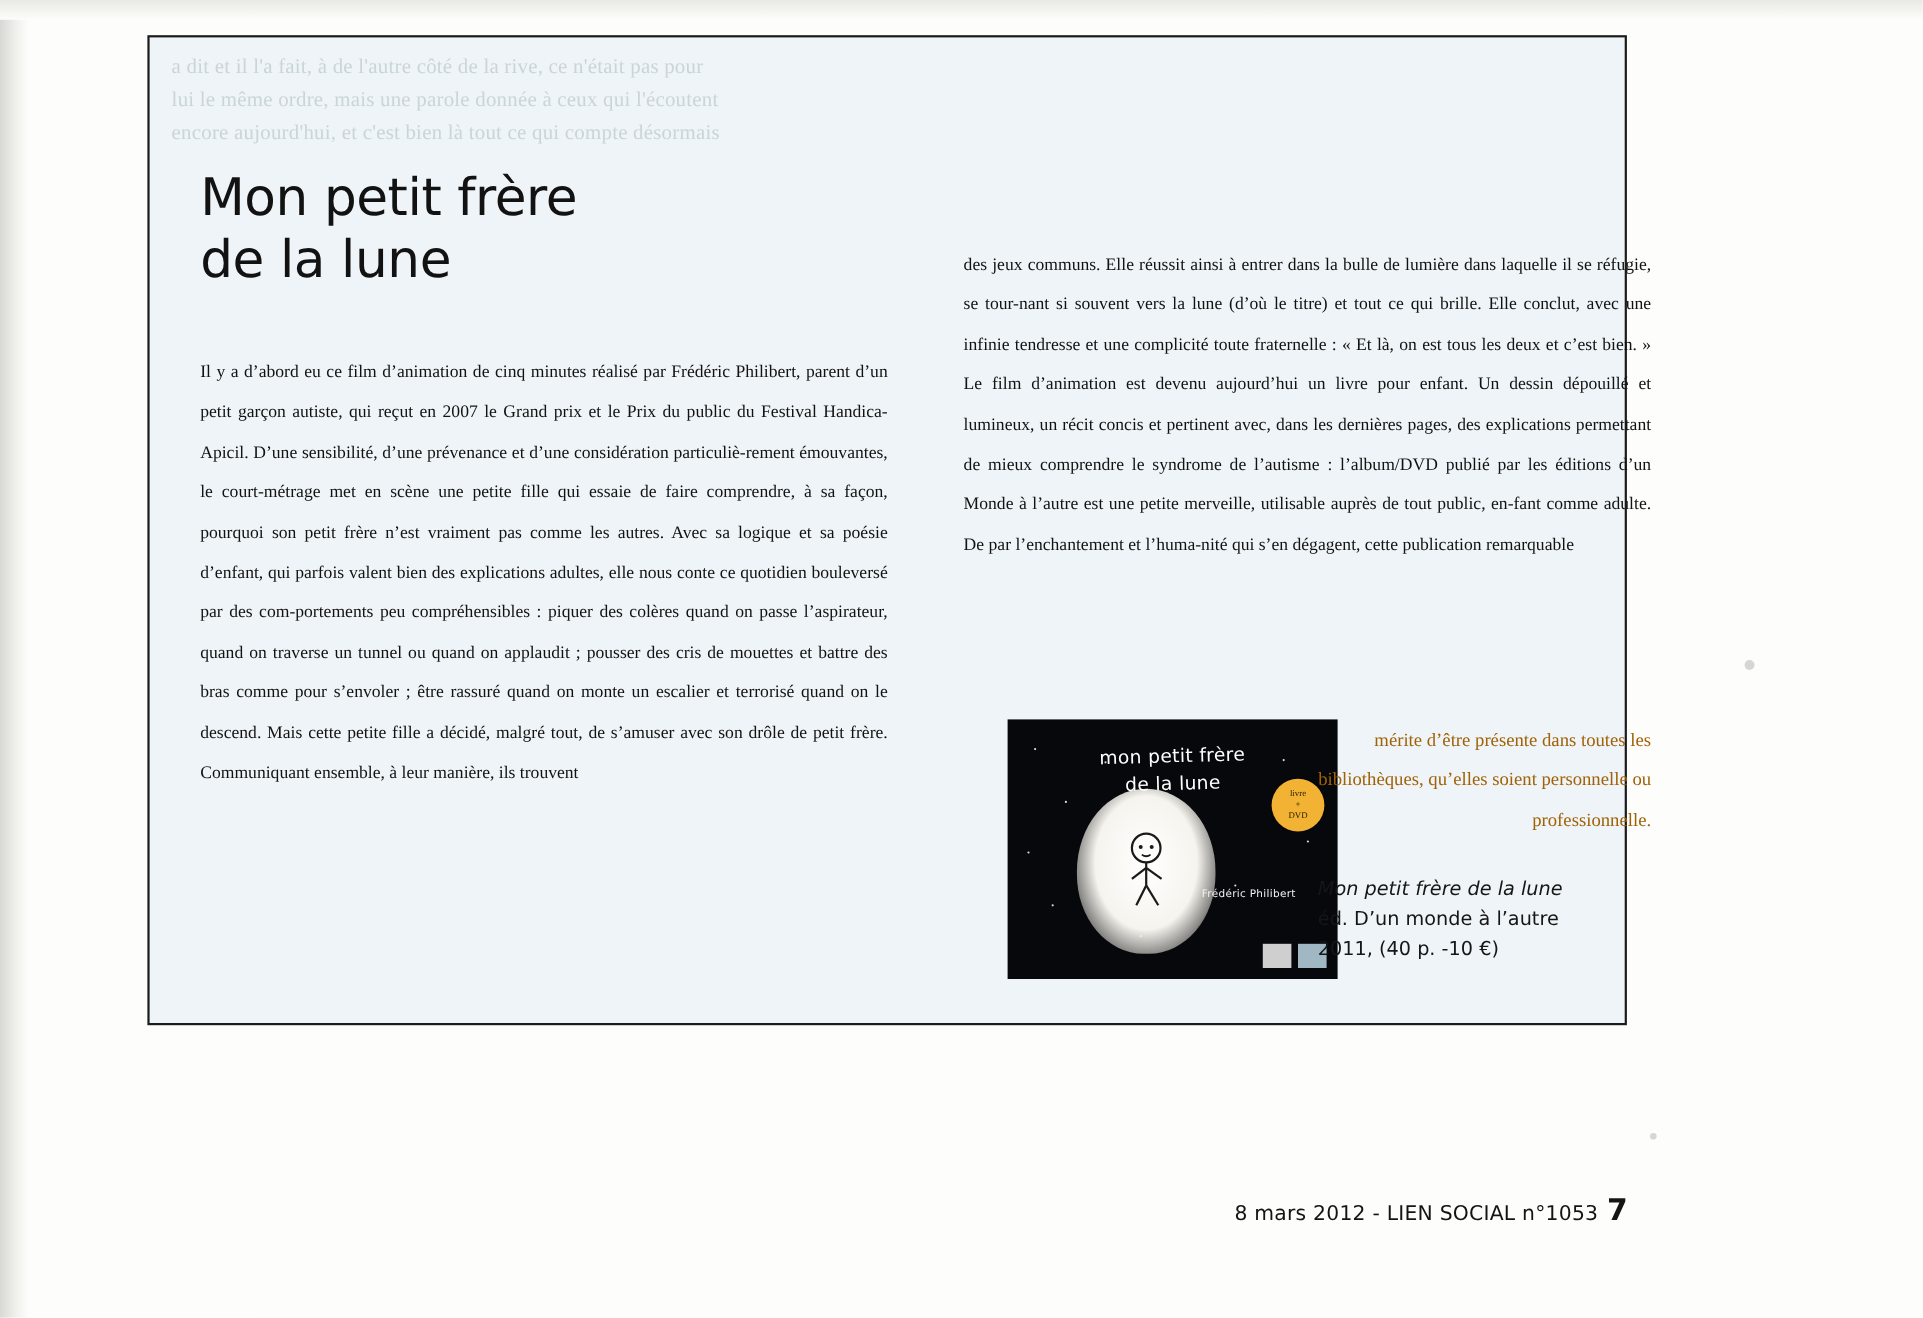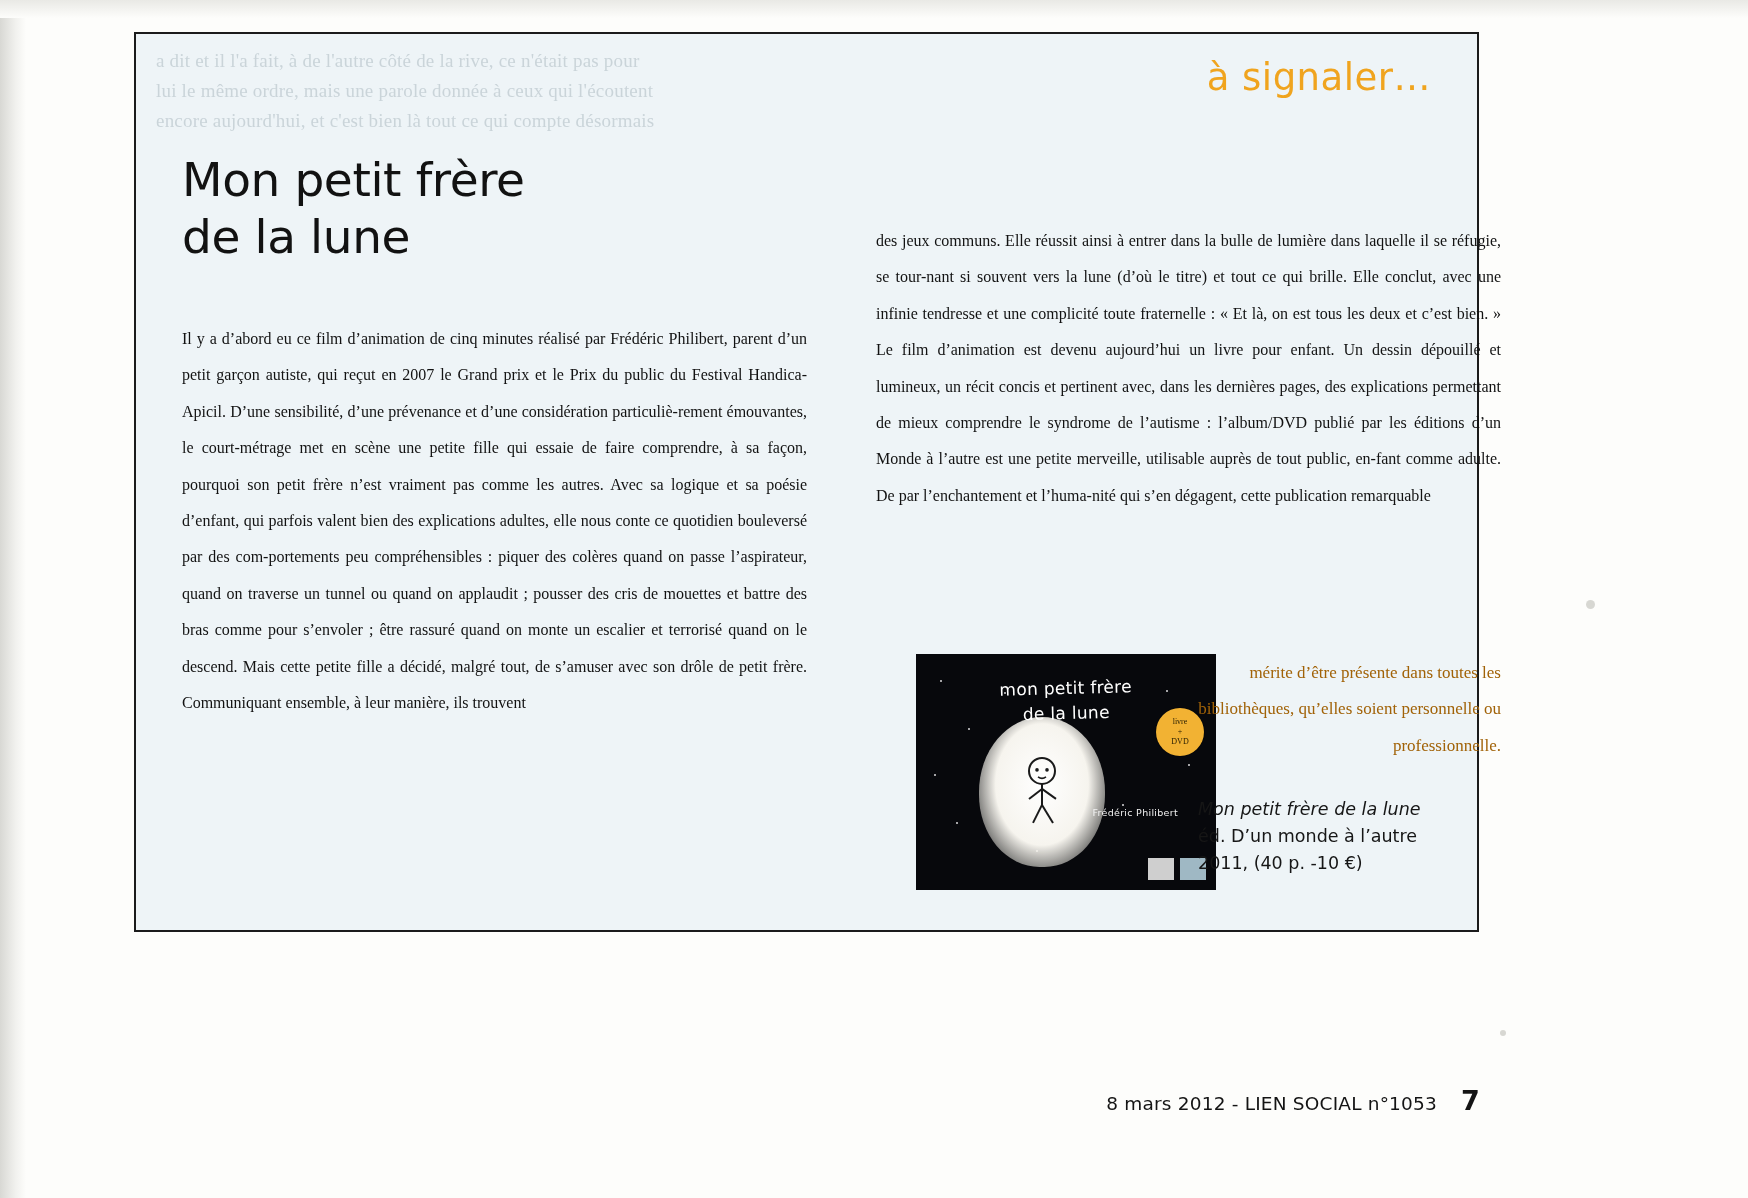--- a/index.html
+++ b/index.html
@@ -254,21 +254,21 @@
   .footer {
     position: absolute;
     right: 268px;
     bottom: 82px;
     font-family: "DejaVu Sans", sans-serif;
     font-size: 18.5px;
     color: #141414;
     letter-spacing: 0.2px;
     display: flex;
     align-items: baseline;
-    gap: 24px;
+    gap: 8px;
   }
   .footer .issue { font-weight: 400; }
   .footer .pagenum {
     font-size: 27px;
     font-weight: 700;
   }
   .scan-blob {
     position: absolute;
     width: 9px;
     height: 9px;
@@ -287,21 +287,20 @@
   <div class="scan-blob" style="left:1586px; top:600px;"></div>
   <div class="scan-blob" style="left:1500px; top:1030px; width:6px; height:6px;"></div>
 
   <div class="article-panel">
     <div class="panel-inner">
 
       <div class="ghost-text">a dit et il l'a fait, à de l'autre côté de la rive, ce n'était pas pour
 lui le même ordre, mais une parole donnée à ceux qui l'écoutent
 encore aujourd'hui, et c'est bien là tout ce qui compte désormais</div>
 
-      <div class="section-label">à signaler…</div>
 
       <h1 class="headline" style="white-space: pre-line;">Mon petit frère
 de la lune</h1>
 
       <div class="col-divider"></div>
 
       <div class="col col-left">
         <p>Il y a d’abord eu ce film d’animation de cinq minutes réalisé par Frédéric Philibert, parent d’un petit garçon autiste, qui reçut en 2007 le Grand prix et le Prix du public du Festival Handica-Apicil. D’une sensibilité, d’une prévenance et d’une considération particuliè-rement émouvantes, le court-métrage met en scène une petite fille qui essaie de faire comprendre, à sa façon, pourquoi son petit frère n’est vraiment pas comme les autres. Avec sa logique et sa poésie d’enfant, qui parfois valent bien des explications adultes, elle nous conte ce quotidien bouleversé par des com-portements peu compréhensibles : piquer des colères quand on passe l’aspirateur, quand on traverse un tunnel ou quand on applaudit ; pousser des cris de mouettes et battre des bras comme pour s’envoler ; être rassuré quand on monte un escalier et terrorisé quand on le descend. Mais cette petite fille a décidé, malgré tout, de s’amuser avec son drôle de petit frère. Communiquant ensemble, à leur manière, ils trouvent</p>
       </div>
 

